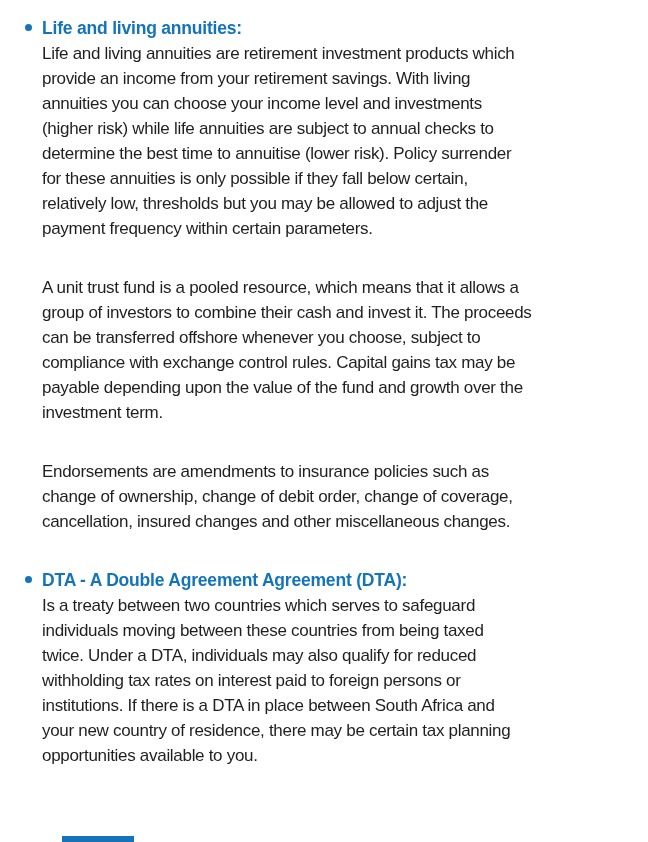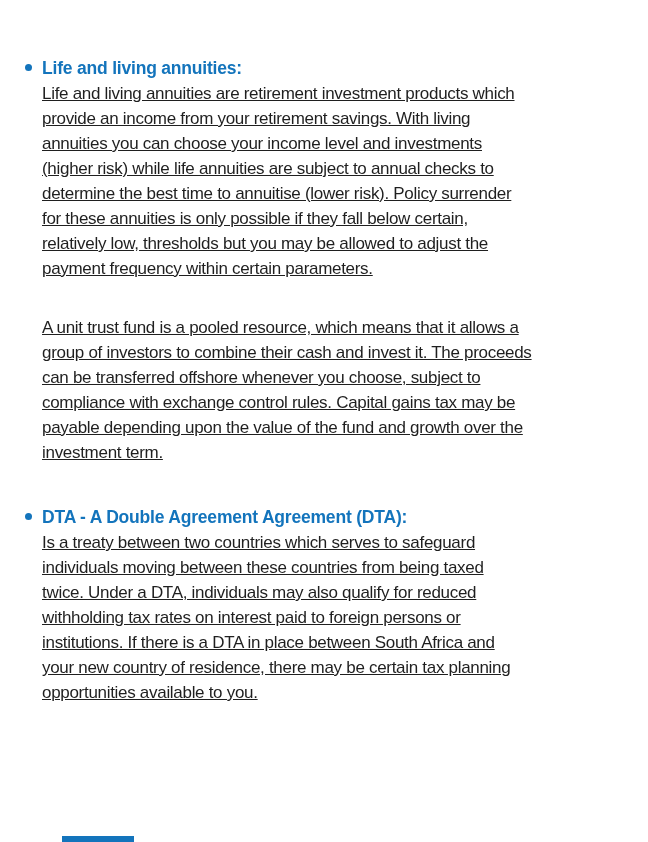--- a/index.html
+++ b/index.html
@@ -11,42 +11,41 @@
   body{font-family:"Liberation Sans", sans-serif;}
   .page{
     position:relative;
     width:648px;height:842px;
     background:var(--page-bg);
     box-sizing:border-box;
     padding:16px 8px 0 42px;
     overflow:hidden;
   }
   .entry{margin-bottom:34px;position:relative;}
-  .heading-row{position:relative;margin-top:40px;}
+  .heading-row{position:relative;}
   .bullet{
     position:absolute;left:-17px;top:8px;
     width:7px;height:7px;border-radius:50%;
     background:var(--accent);
   }
   h2.heading{
     margin:0;
     font-size:17.5px;
     font-weight:bold;
     line-height:25px;
     color:var(--accent);
     letter-spacing:-0.2px;
   }
   p.body{
     margin:0;
     font-size:17px;
     line-height:25px;
     color:var(--body-text);
     letter-spacing:-0.3px;
     white-space:pre-line;
-    text-decoration:underline;
   }
   .footer-bar{
     position:absolute;
     left:62px;bottom:0;
     width:72px;height:6px;
     background:var(--accent);
   }
 </style>
 </head>
 <body>
@@ -71,20 +70,23 @@
   <section class="entry">
     <p class="body">A unit trust fund is a pooled resource, which means that it allows a
 group of investors to combine their cash and invest it. The proceeds
 can be transferred offshore whenever you choose, subject to
 compliance with exchange control rules. Capital gains tax may be
 payable depending upon the value of the fund and growth over the
 investment term.</p>
   </section>
 
   <section class="entry">
+    <p class="body">Endorsements are amendments to insurance policies such as
+change of ownership, change of debit order, change of coverage,
+cancellation, insured changes and other miscellaneous changes.</p>
   </section>
 
   <section class="entry">
     <div class="heading-row">
       <span class="bullet"></span>
       <h2 class="heading">DTA - A Double Agreement Agreement (DTA):</h2>
     </div>
     <p class="body">Is a treaty between two countries which serves to safeguard
 individuals moving between these countries from being taxed
 twice. Under a DTA, individuals may also qualify for reduced

